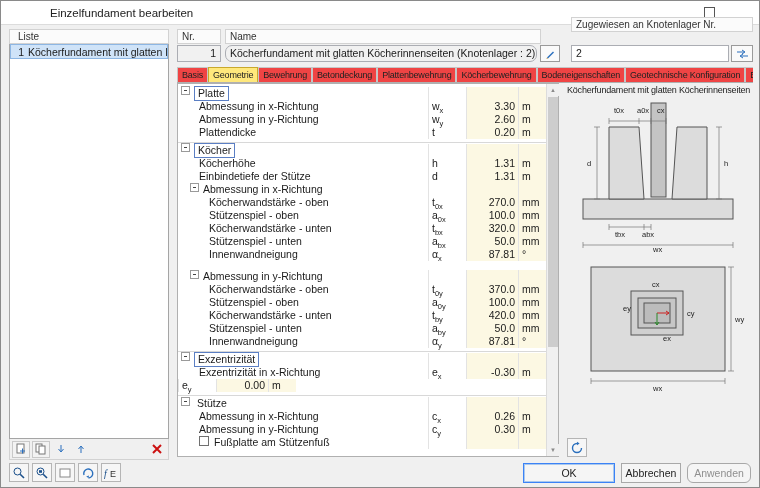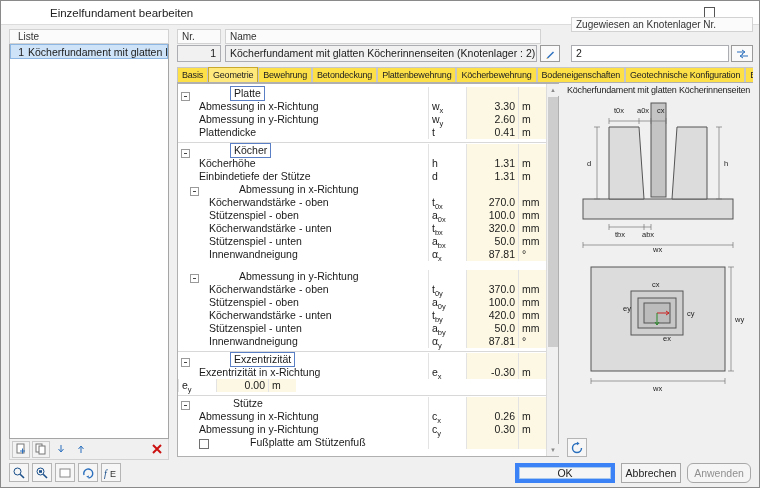--- a/index.html
+++ b/index.html
@@ -30,36 +30,36 @@
   .tool-btn { width:18px; height:17px; background:#f3f3f3; border:1px solid #c9c9c9; display:flex; align-items:center; justify-content:center; cursor:pointer; }
   .tool-btn.flat { border-color:transparent; background:transparent; }
   .spacer { flex:1; }
 
   
   .outer-toolbar { position:absolute; left:8px; top:462px; display:flex; gap:3px; }
   .outer-toolbar .tool-btn { width:20px; height:19px; background:#f6f6f6; border:1px solid #b5b5b5; }
 
   
   .tab-bar { position:absolute; left:176px; top:64px; width:576px; height:18px; display:flex; align-items:flex-end; border-bottom:1px solid #b0b0b0; overflow:hidden; }
-  .tab { flex:0 0 auto; padding:2px 4px 2px; font-size:9px; letter-spacing:-0.2px; white-space:nowrap; color:#222; border:1px solid #c6c6c6; border-bottom:none; background:#fde047; cursor:pointer; }
+  .tab { flex:0 0 auto; padding:2px 4px 2px; font-size:9px; letter-spacing:-0.2px; white-space:nowrap; color:#222; border:1px solid #c6c6c6; border-bottom:none; background:#ef4444; cursor:pointer; }
   .tab.active { background:#ffe87c; border-color:#c8a82d; font-weight:normal; }
 
   
   .content-box { position:absolute; left:176px; top:82px; width:382px; height:374px; background:#ffffff; border:1px solid #b0b0b0; display:flex; }
   .param-table { flex:1; overflow:hidden; padding-top:2px; }
   .scrollbar { width:12px; background:#f0f0f0; border-left:1px solid #dcdcdc; position:relative; }
   .sb-arrow { position:absolute; left:0; width:12px; height:12px; color:#8a8a8a; font-size:6px; text-align:center; line-height:12px; background:#f0f0f0; }
   .sb-arrow.up { top:0; }
   .sb-arrow.down { bottom:0; }
   .sb-thumb { position:absolute; left:1px; top:13px; width:10px; height:250px; background:#cdcdcd; }
 
   .section-block { border-bottom:1px solid #d8d8d8; padding:1px 0 3px; }
   .section-block:last-child { border-bottom:none; }
   .trow { display:flex; height:13px; line-height:13px; align-items:center; }
-  .c-name { flex:1; overflow:hidden; white-space:nowrap; display:flex; align-items:flex-end;gap:36px; }
+  .c-name { flex:1; overflow:hidden; white-space:nowrap; display:flex; align-items:flex-start; }
   .c-sym { width:38px; flex:0 0 auto; border-left:1px solid #e3e3e3; padding-left:3px; height:13px; }
   .c-val { width:52px; flex:0 0 auto; border-left:1px solid #e3e3e3; text-align:right; padding-right:3px; background:#fcf8e3; height:13px; }
   .c-unit { width:28px; flex:0 0 auto; border-left:1px solid #e3e3e3; padding-left:3px; background:#fcf8e3; height:13px; }
   sub { font-size:7.5px; }
   .hdr-name { padding-left:3px; }
   .ind1 { padding-left:21px; }
   .ind2 { padding-left:31px; }
   .gind { padding-left:12px; }
   .minus { display:inline-block; width:9px; height:9px; border:1px solid #9a9a9a; background:#fff; position:relative; margin-right:4px; flex:0 0 auto; }
   .minus::before { content:""; position:absolute; left:2px; right:2px; top:3px; height:1px; background:#444; }
@@ -70,21 +70,21 @@
 
   
   .preview { position:absolute; left:566px; top:84px; width:186px; height:372px; }
   .preview .caption { font-size:9px; letter-spacing:-0.2px; white-space:nowrap; overflow:hidden; color:#222; }
   .preview svg { display:block; }
   .refresh-btn { position:absolute; left:0; bottom:0; width:20px; height:19px; background:#f6f6f6; border:1px solid #b5b5b5; display:flex; align-items:center; justify-content:center; cursor:pointer; }
 
   
   .btn-row { position:absolute; right:8px; top:462px; display:flex; gap:6px; }
   .btn { height:20px; background:#f5f5f5; border:1px solid #a8a8a8; font-size:10.5px; color:#222; display:flex; align-items:center; justify-content:center; cursor:pointer; }
-  .btn.ok { width:100px; border:4px solid #3b82f6; box-shadow:inset 0 0 0 1px #a9c8ee; }
+  .btn.ok { width:92px; border:1px solid #3b82f6; box-shadow:inset 0 0 0 1px #a9c8ee; }
   .btn.cancel { width:60px; }
   .btn.apply { width:64px; color:#8f8f8f;border-radius:6px; }
 
   .dimtext { font-size:7.5px; fill:#222; }
   .dimline { stroke:#777; stroke-width:0.7; }
 </style>
 </head>
 <body>
 
 <div class="dialog">
@@ -164,21 +164,21 @@
           <text x="1" y="11" font-size="10" font-style="italic" fill="#1a4f8a" font-family="Liberation Serif, serif">f</text>
           <text x="7" y="11" font-size="9" fill="#333">E</text>
         </svg>
     </span>
   </div>
 
   <div class="strip" style="left:176px; top:28px; width:44px;">Nr.</div>
   <div class="field ro num" style="left:176px; top:44px; width:44px;">1</div>
 
   <div class="strip" style="left:224px; top:28px; width:316px;">Name</div>
-  <div class="field ro" style="left:224px; top:44px; width:312px;">Köcherfundament mit glatten Köcherinnenseiten (Knotenlager : 2)</div>
+  <div class="field ro" style="left:224px; top:44px; width:312px;border-radius:7px;">Köcherfundament mit glatten Köcherinnenseiten (Knotenlager : 2)</div>
   <span class="mini-btn" style="left:539px; top:44px; width:20px;">
     <svg width="12" height="12">
         <path d="M3 9.5 L9 3.5 L10 4.5 L4 10.5 Z" fill="#2a6fbd"></path>
         <path d="M2.4 11 L4 10.5 L3 9.5 Z" fill="#b58a2a"></path>
       </svg>
   </span>
 
   <div class="strip" style="left:570px; top:16px; width:182px;">Zugewiesen an Knotenlager Nr.</div>
   <div class="field white" style="left:570px; top:44px; width:158px;">2</div>
   <span class="mini-btn" style="left:730px; top:44px; width:22px;">
@@ -226,21 +226,21 @@
             </span>
             <span class="c-sym">w<sub>y</sub></span>
             <span class="c-val">2.60</span>
             <span class="c-unit">m</span>
           </div>
           <div class="trow">
             <span class="c-name ind1">
               <span>Plattendicke</span>
             </span>
             <span class="c-sym">t</span>
-            <span class="c-val">0.41</span>
+            <span class="c-val">0.20</span>
             <span class="c-unit">m</span>
           </div>
         </div>
         <div class="section-block">
           <div class="trow">
             <span class="c-name hdr-name">
               <span class="minus"></span>
               <span class="stitle boxed">Köcher</span>
             </span>
             <span class="c-sym"></span>

